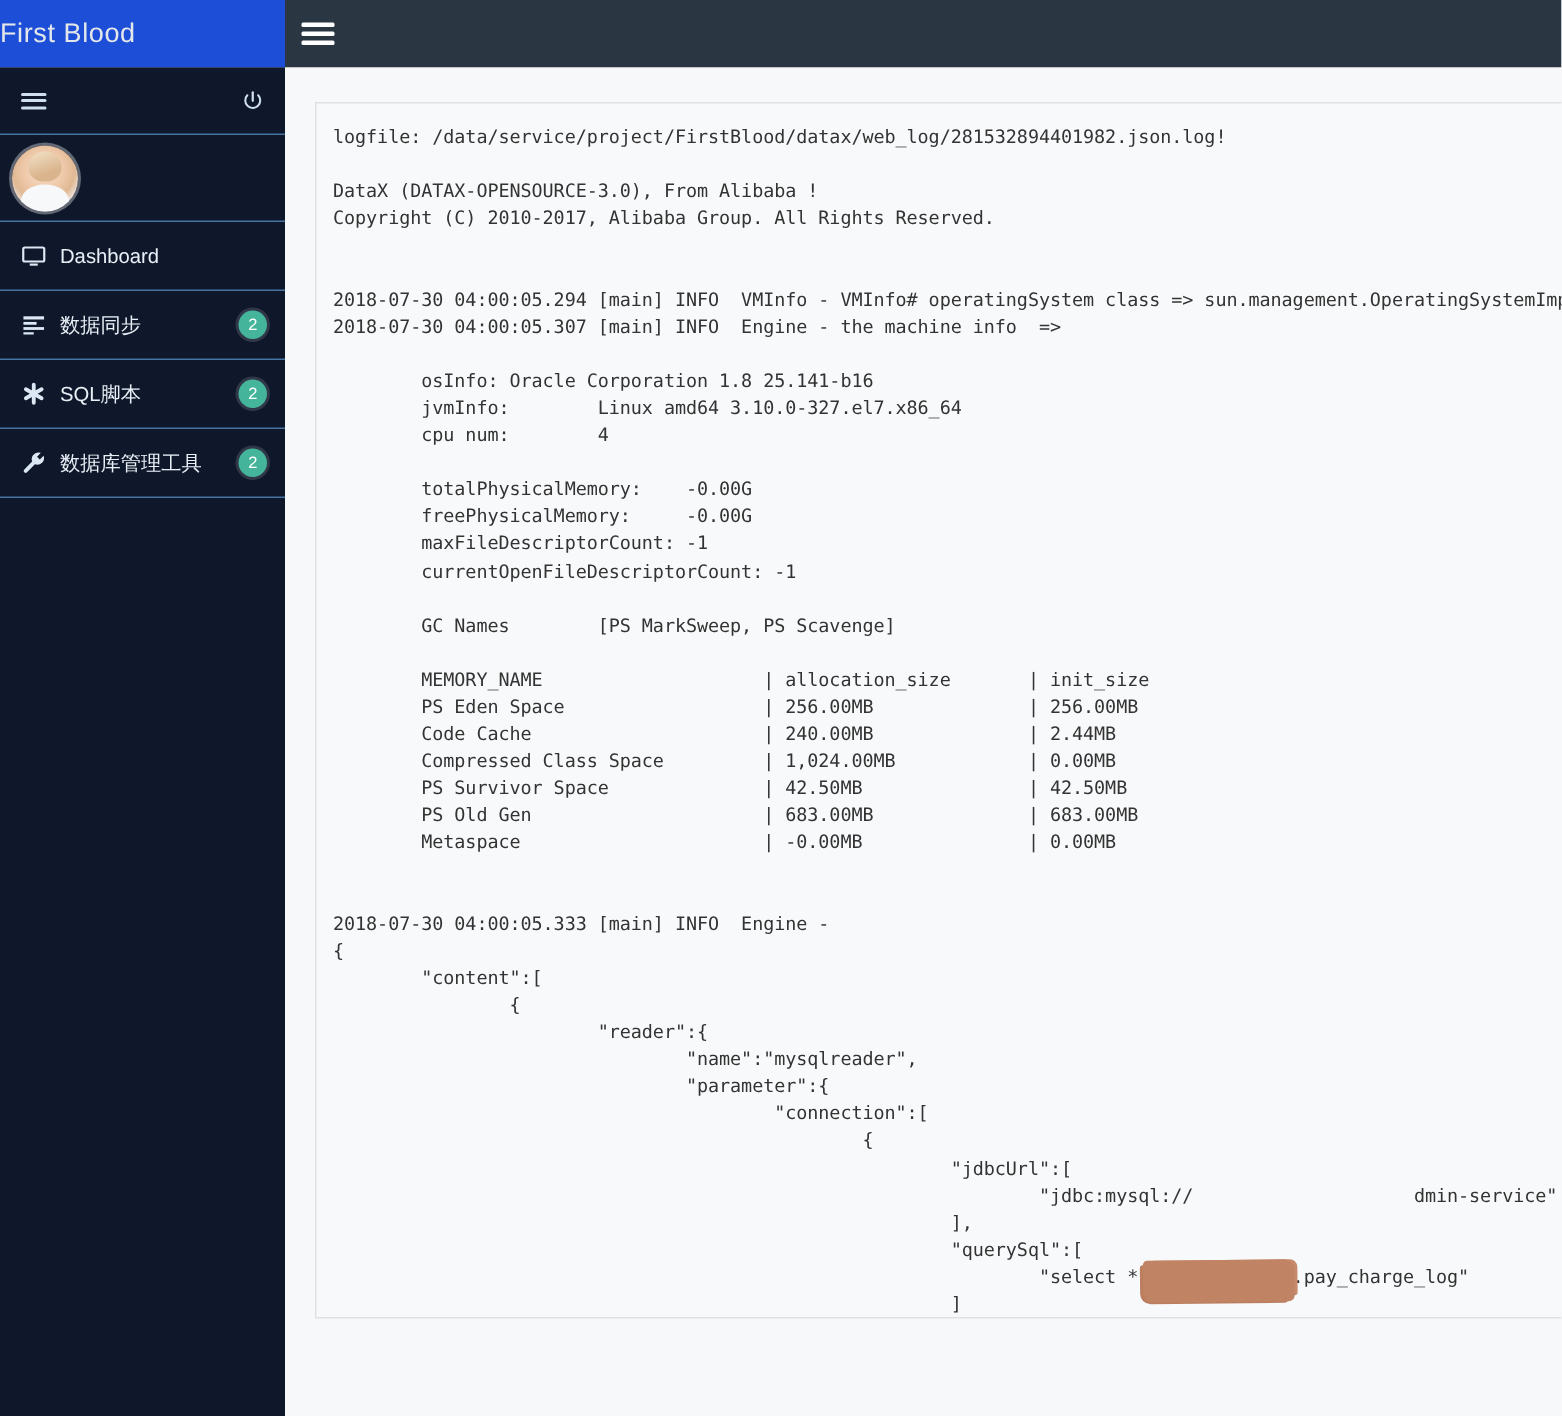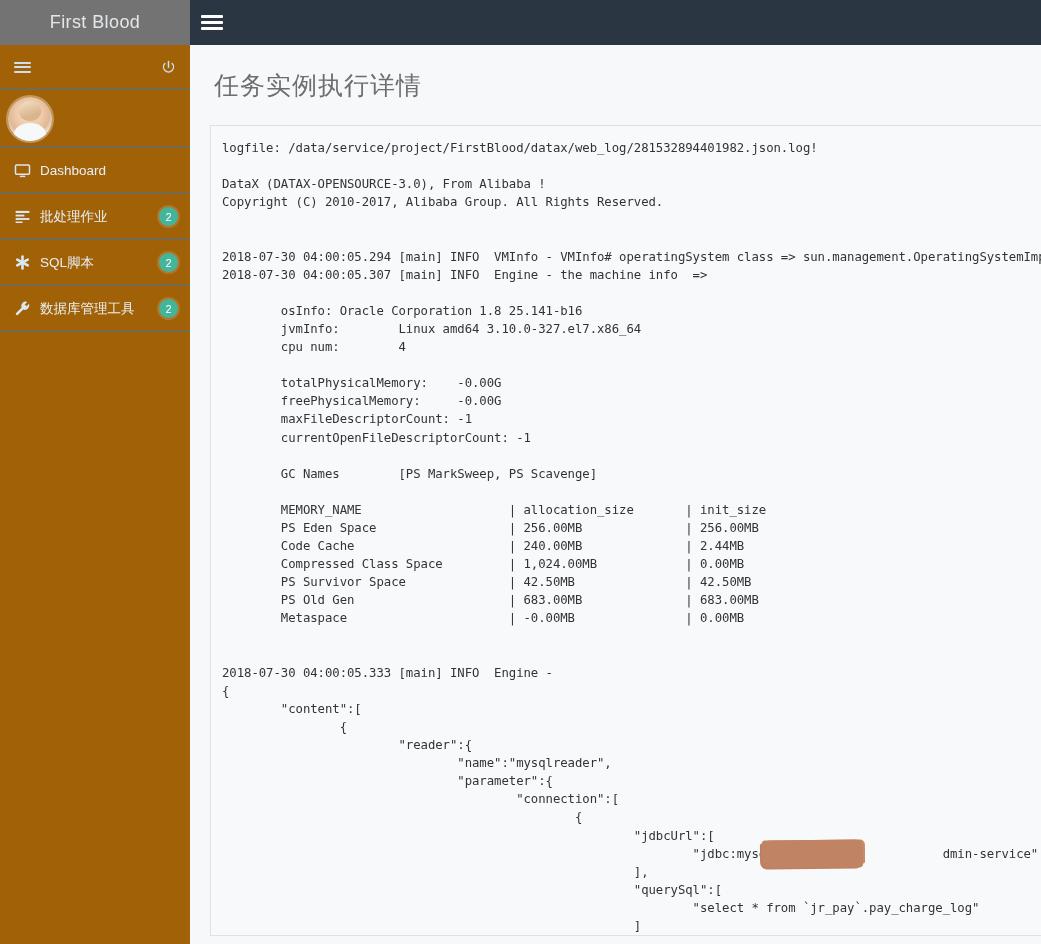--- a/index.html
+++ b/index.html
@@ -15,22 +15,22 @@
 
   
   .topbar {
     position: absolute; top: 0; left: 0;
     width: 1041px; height: 45px;
     background: #2b3643;
     display: flex; align-items: center;
   }
   .brand {
     width: 190px; height: 45px;
-    background: #737373;
-    display: flex; align-items: center; justify-content: center;
+    background: #1d4ed8;
+    display: flex; align-items: center; justify-content: flex-start;
   }
   .brand-text {
     color: #e4e7ea;
     font-size: 18px;
     letter-spacing: .4px;
     font-family: "Liberation Sans", sans-serif;
   }
   .topbar-toggle {
     width: 44px; height: 45px;
     display: flex; align-items: center; justify-content: center;
@@ -39,21 +39,21 @@
   .burger { width: 22px; }
   .burger span {
     display: block; height: 3px; background: #ffffff;
     border-radius: 1px; margin: 3px 0;
   }
 
   
   .sidebar {
     position: absolute; top: 45px; left: 0;
     width: 190px; height: 899px;
-    background: #a16207;
+    background: #0f172a;
   }
   .sidebar-top {
     height: 45px;
     display: flex; align-items: center; justify-content: space-between;
     padding: 0 14px;
     border-bottom: 1px solid #44749f;
   }
   .sb-burger { width: 17px; cursor: pointer; }
   .sb-burger span {
     display: block; height: 2px; background: #cfdfee;
@@ -214,21 +214,21 @@
 
       <div class="menu-item">
         <span class="mi-icon">
           <svg width="17" height="15" viewBox="0 0 24 24">
             <rect x="1" y="3" width="22" height="3.4" fill="#dbe8f4"></rect>
             <rect x="1" y="9" width="14" height="3" fill="#dbe8f4"></rect>
             <rect x="1" y="14.5" width="22" height="3" fill="#dbe8f4"></rect>
             <rect x="1" y="20" width="11" height="2.4" fill="#dbe8f4"></rect>
           </svg>
         </span>
-        <span class="mi-label">批处理作业</span>
+        <span class="mi-label">数据同步</span>
         <span class="badge">2</span>
       </div>
 
       <div class="menu-item">
         <span class="mi-icon">
           <svg width="17" height="17" viewBox="0 0 24 24">
             <g stroke="#dbe8f4" stroke-width="3.6" stroke-linecap="round">
               <line x1="12" y1="3.5" x2="12" y2="20.5"></line>
               <line x1="4.6" y1="7.8" x2="19.4" y2="16.2"></line>
               <line x1="4.6" y1="16.2" x2="19.4" y2="7.8"></line>
@@ -247,21 +247,20 @@
           </svg>
         </span>
         <span class="mi-label">数据库管理工具</span>
         <span class="badge">2</span>
       </div>
 
     </div>
   </div>
 
   <div class="main">
-    <h1 class="page-title">任务实例执行详情</h1>
     <div class="card">
       <pre class="log">logfile: /data/service/project/FirstBlood/datax/web_log/281532894401982.json.log!
 
 DataX (DATAX-OPENSOURCE-3.0), From Alibaba !
 Copyright (C) 2010-2017, Alibaba Group. All Rights Reserved.
 
 
 2018-07-30 04:00:05.294 [main] INFO  VMInfo - VMInfo# operatingSystem class =&gt; sun.management.OperatingSystemImpl
 2018-07-30 04:00:05.307 [main] INFO  Engine - the machine info  =&gt;
 

